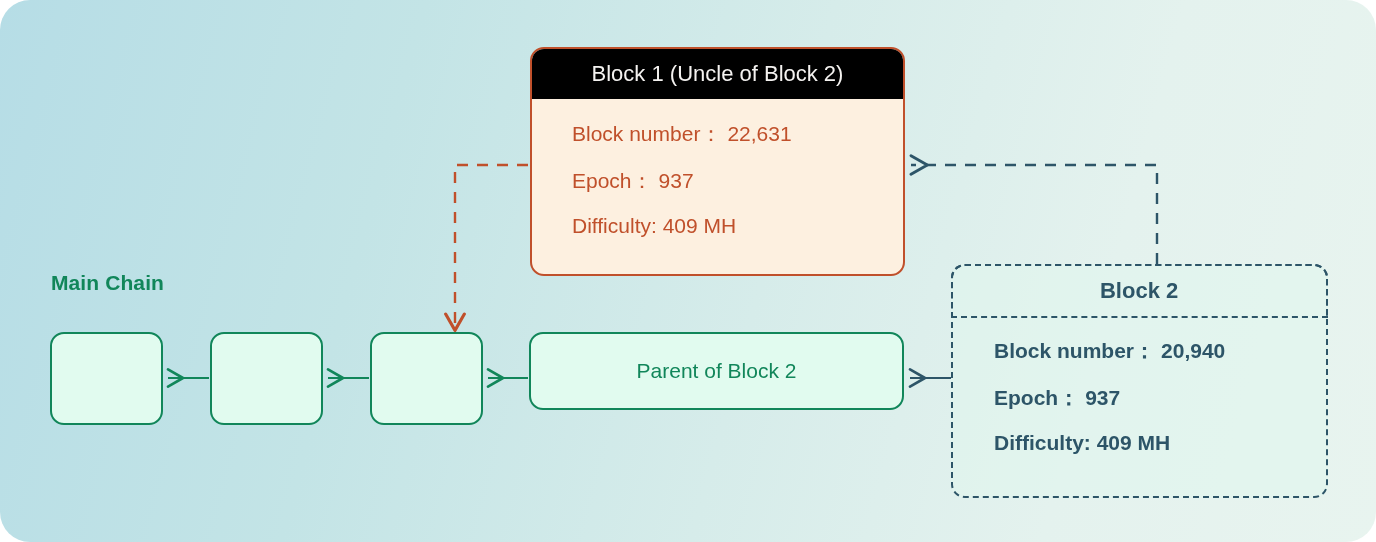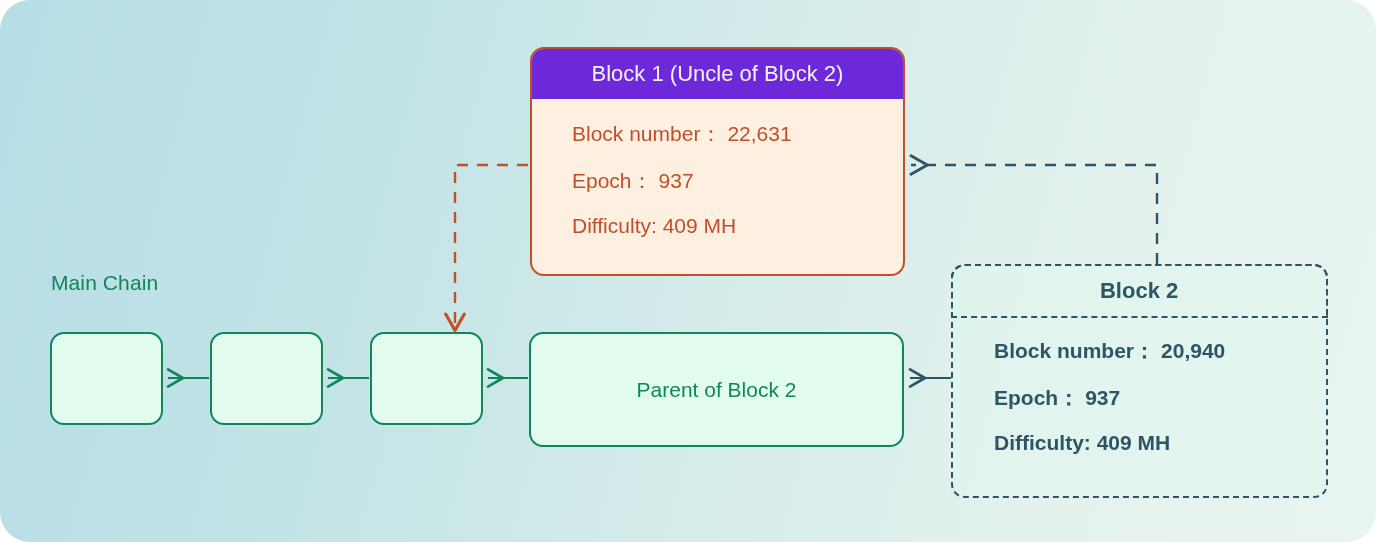--- a/index.html
+++ b/index.html
@@ -26,21 +26,21 @@
     height: 542px;
     pointer-events: none;
   }
 
   
   .main-chain-label {
     position: absolute;
     left: 51px;
     top: 271px;
     font-size: 21px;
-    font-weight: normal;
+    font-weight: bold;
     color: #11865a;
     letter-spacing: 0.1px;
     white-space: nowrap;
   }
 
   
   .chain-block {
     position: absolute;
     top: 332px;
     width: 113px;
@@ -53,21 +53,21 @@
   #chain-block-1 { left: 50px; }
   #chain-block-2 { left: 210px; }
   #chain-block-3 { left: 370px; }
 
   
   #parent-block {
     position: absolute;
     left: 529px;
     top: 332px;
     width: 375px;
-    height: 115px;
+    height: 78px;
     box-sizing: border-box;
     border: 2.4px solid #11865a;
     border-radius: 14px;
     background: #e1fbef;
     display: flex;
     align-items: center;
     justify-content: center;
   }
   #parent-block .label {
     font-size: 21px;
@@ -83,21 +83,21 @@
     width: 375px;
     height: 229px;
     box-sizing: border-box;
     border: 2.4px solid #c0502b;
     border-radius: 14px;
     background: #fdf0e0;
     overflow: hidden;
   }
   #uncle-block .card-header {
     height: 50px;
-    background: #6d28d9;
+    background: #000000;
     display: flex;
     align-items: center;
     justify-content: center;
   }
   #uncle-block .card-header .title {
     font-size: 22px;
     color: #f4f2f0;
     white-space: nowrap;
   }
   #uncle-block .card-body {

